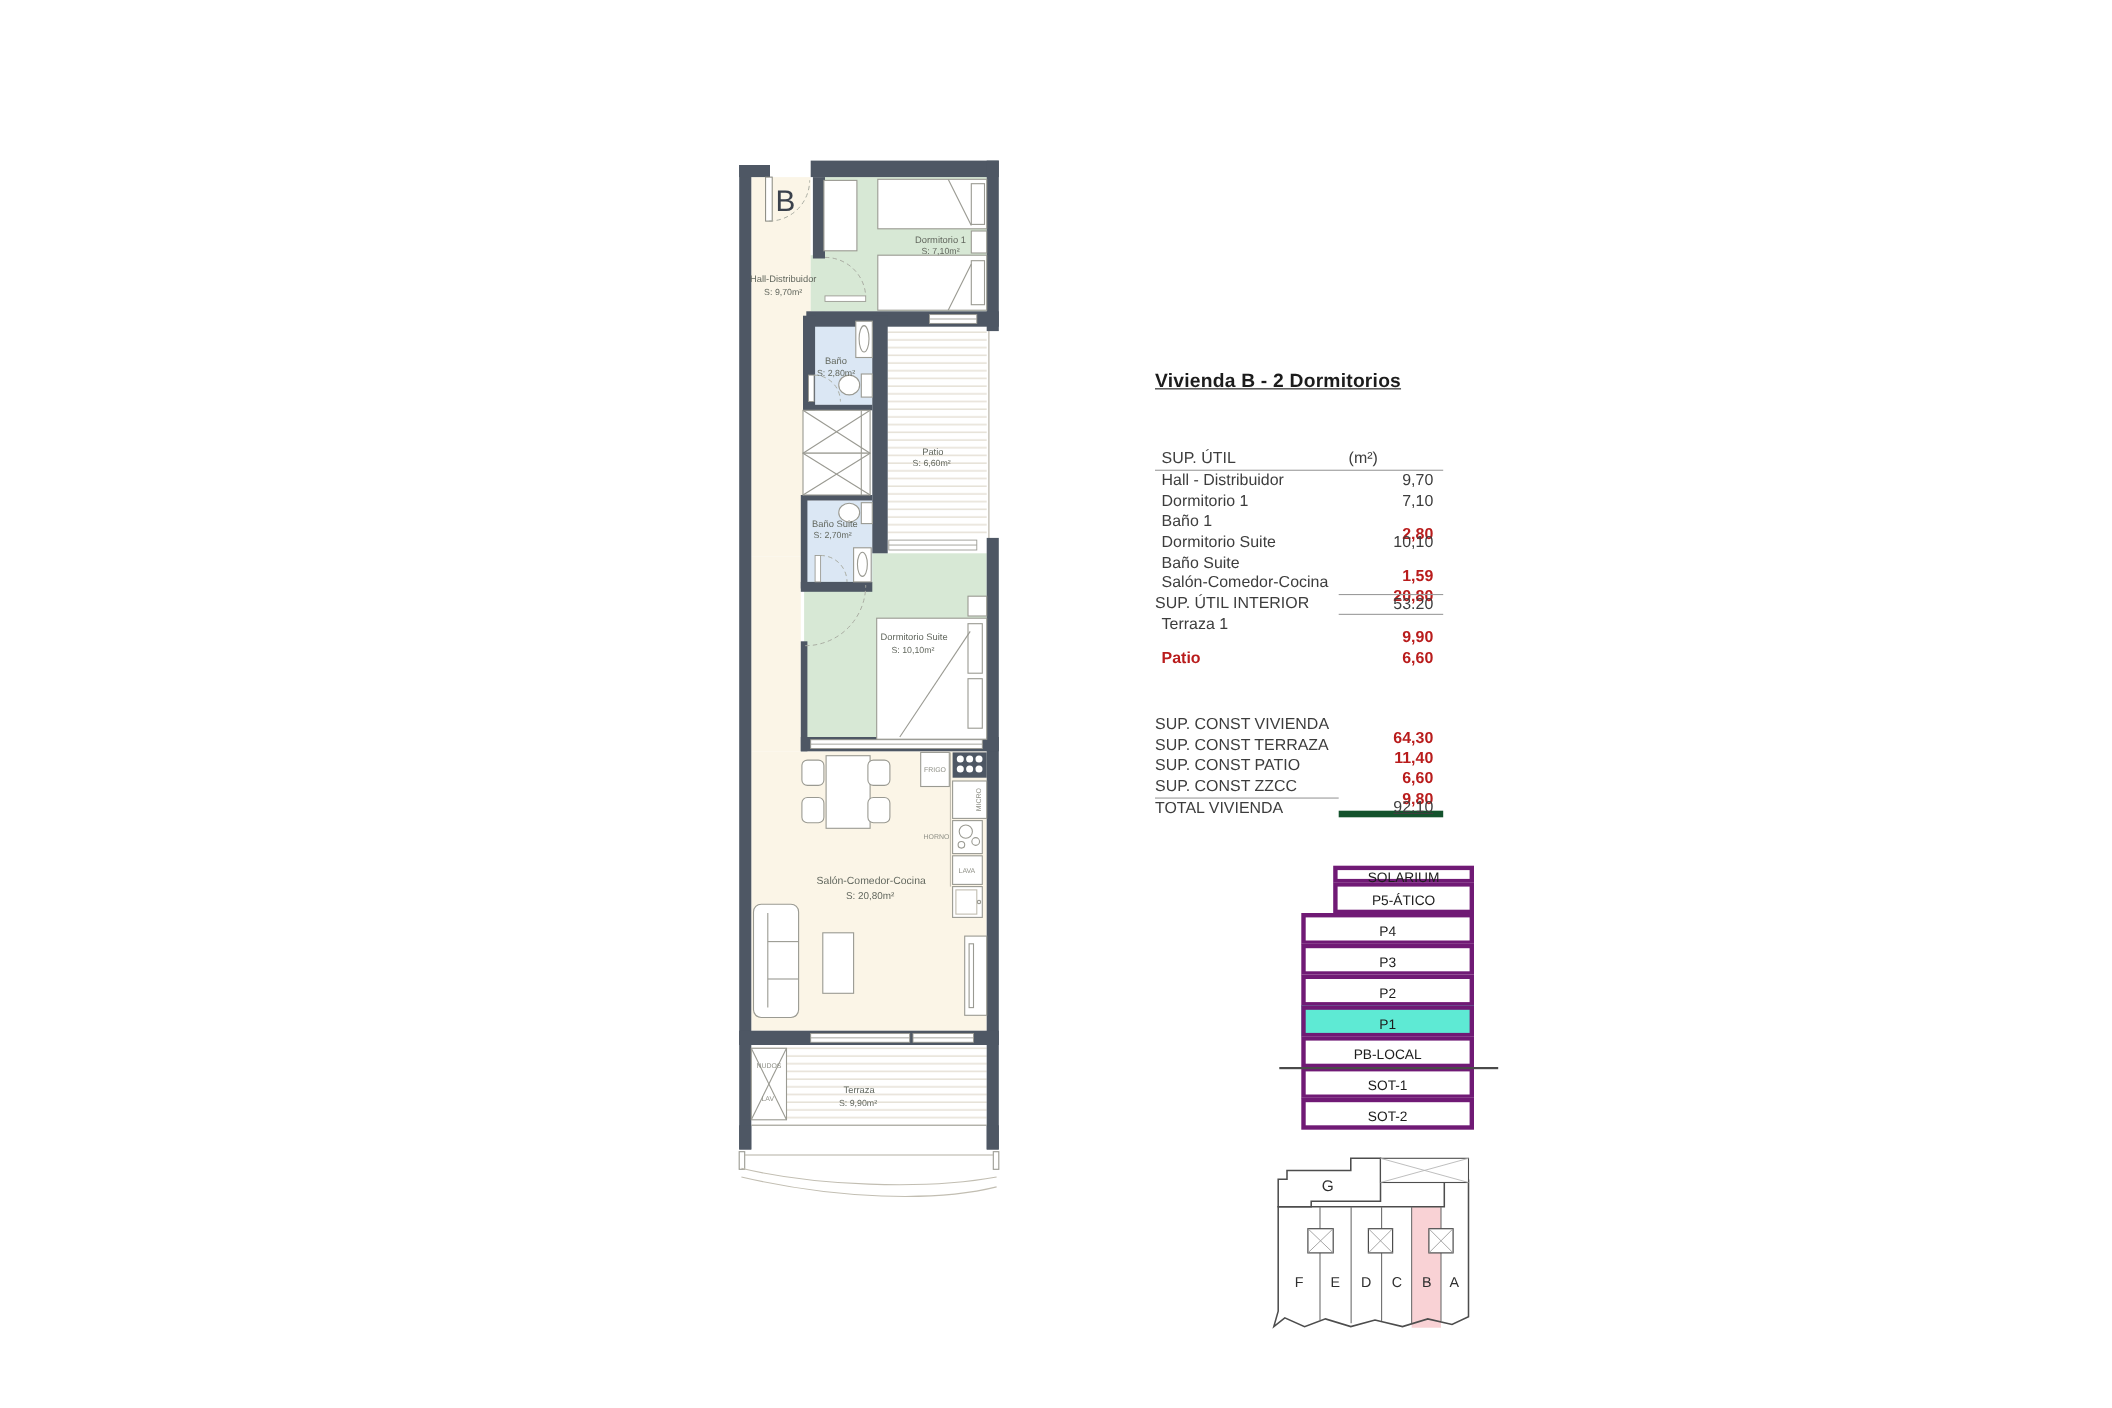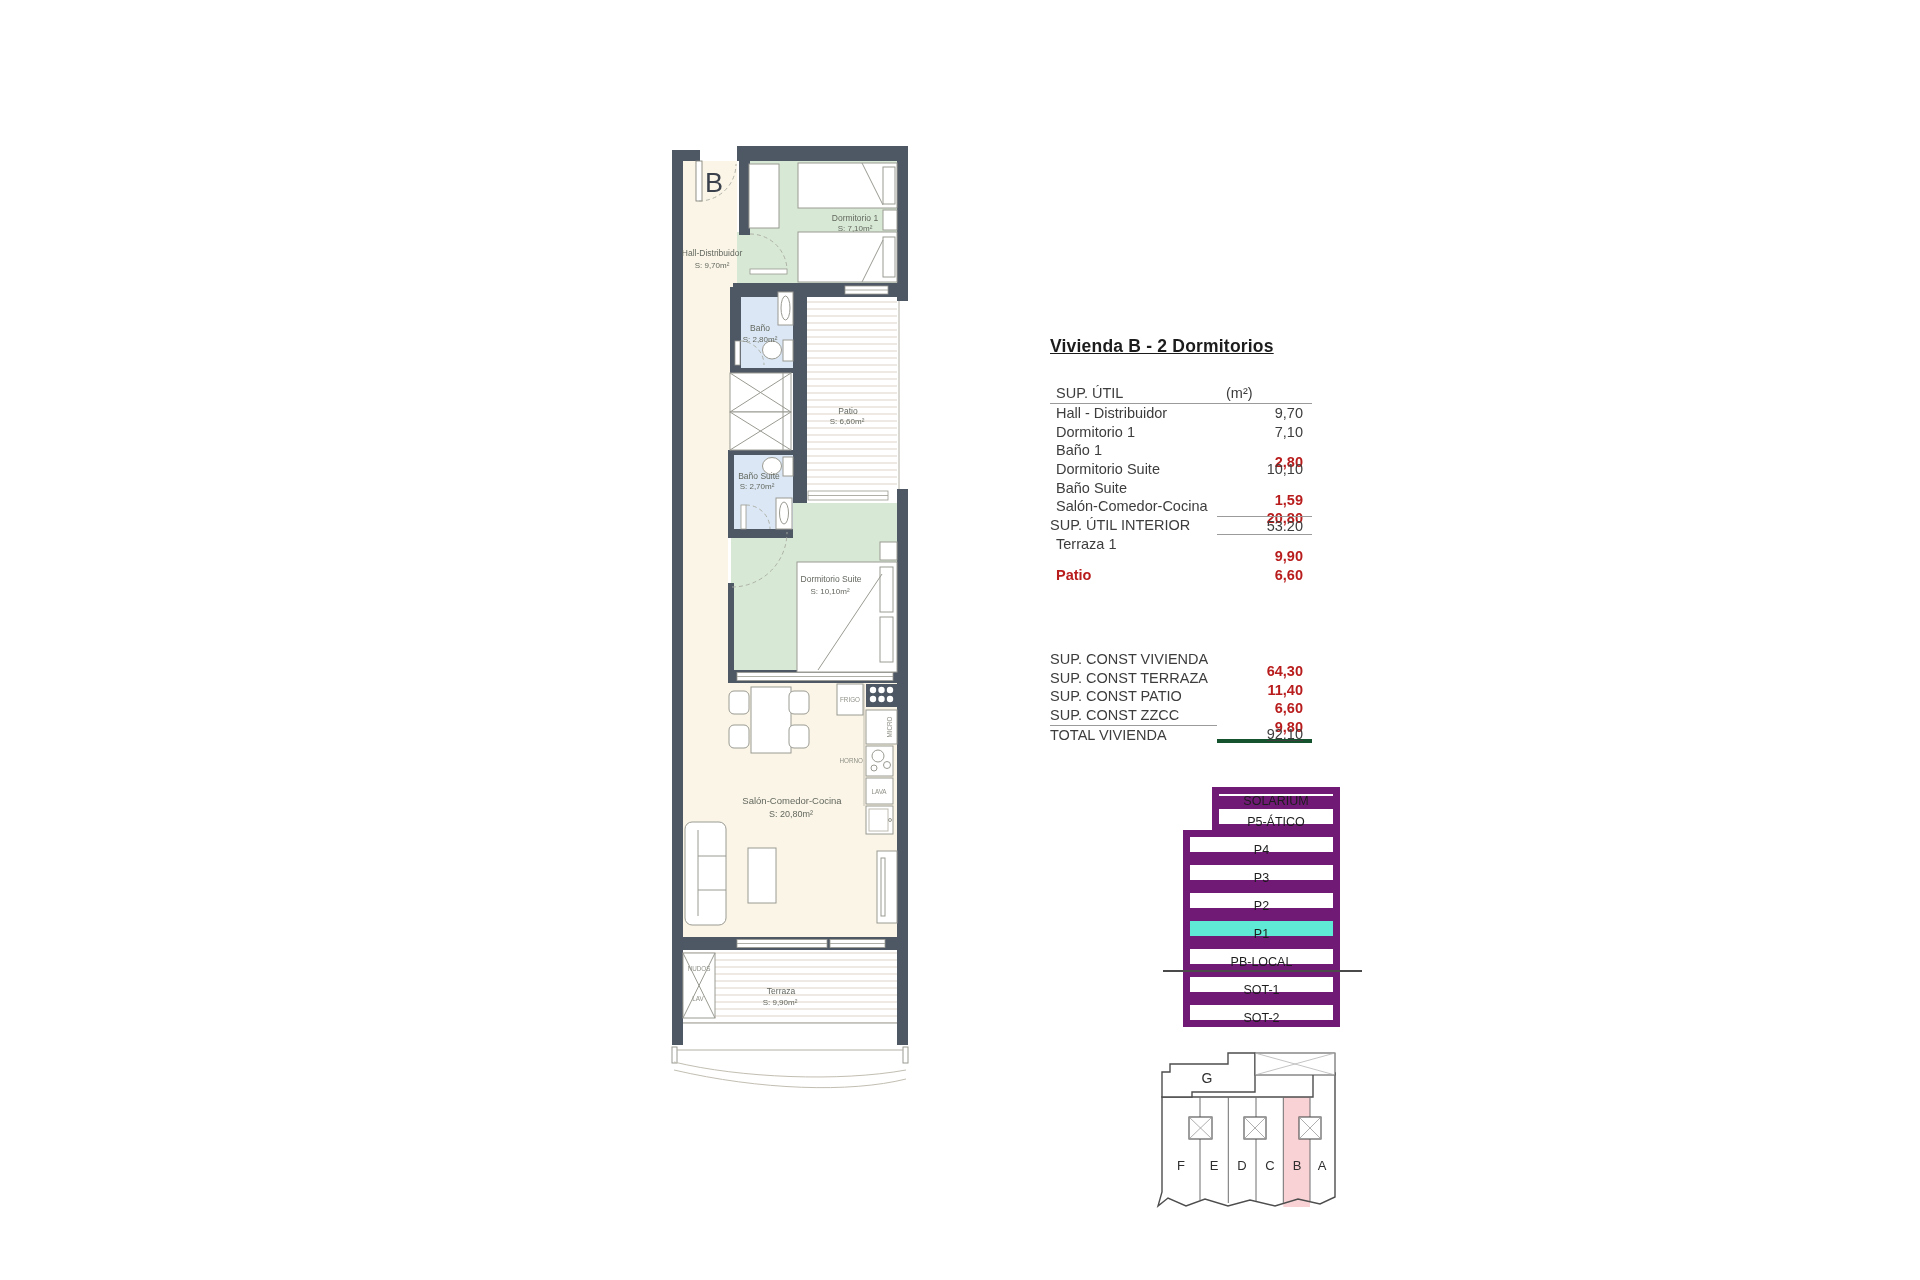--- a/index.html
+++ b/index.html
@@ -4,34 +4,34 @@
 <style>
   html,body{margin:0;padding:0;background:#ffffff;}
   body{width:1920px;height:1280px;position:relative;overflow:hidden;
        font-family:"Liberation Sans",sans-serif;color:#3d3d3d;}
   .abs{position:absolute;}
   
   #area-table{left:1050px;top:336px;width:262px;}
   .tbl-title{font-size:17.5px;font-weight:bold;color:#1c1c1c;letter-spacing:.2px;text-decoration:underline;}
   .thead{display:flex;align-items:flex-end;margin-top:28px;border-bottom:1px solid #9b9b9b;
          padding-bottom:2px;font-size:14.5px;color:#3d3d3d;}
-  .thead .hl{flex:1;padding-left:6px;}
+  .thead .hl{flex:1;padding-left:6px;margin-top:24px;}
   .thead .hu{width:86px;padding-left:2px;}
   .trow{display:flex;height:18.7px;line-height:18.7px;font-size:14.5px;}
   .tl{flex:1;padding-left:6px;white-space:nowrap;}
   .tv{width:86px;text-align:right;padding-right:9px;}
   .b{font-weight:bold;color:#b91c1c;margin-top:12px;}
   .rlab .tl{padding-right:6px;padding-left:0;}
   .sub .tv{border-top:1px solid #9b9b9b;border-bottom:1px solid #9b9b9b;}
   #const-table{left:1050px;top:650px;width:262px;}
   .totrow .tl{border-top:1px solid #9b9b9b;}
-  .totrow .tv{border-bottom:4px solid #14532d;text-decoration:underline;}
+  .totrow .tv{border-bottom:6px solid #14532d;text-decoration:underline;}
   
   #floor-stack{left:1183px;top:787px;width:157px;font-size:12.5px;color:#1d1d1d;}
-  .floor{box-sizing:border-box;border:7px solid #701a75;height:29px;line-height:27px;
+  .floor{box-sizing:border-box;border:4px solid #701a75;height:29px;line-height:27px;
          text-align:center;margin-top:-1px;background:#fff;}
   .floor.narrow{margin-left:29px;}
   .floor.first{height:16px;line-height:14px;margin-top:0;}
   .floor.hl-pink{background:#5eead4;}
   #ground-line{left:1163px;top:970px;width:199px;height:2px;background:#4a4a4a;}
 </style>
 </head>
 <body>
 
 <svg class="abs" style="left:640px;top:130px" width="300" height="980" viewBox="640 130 300 980">

